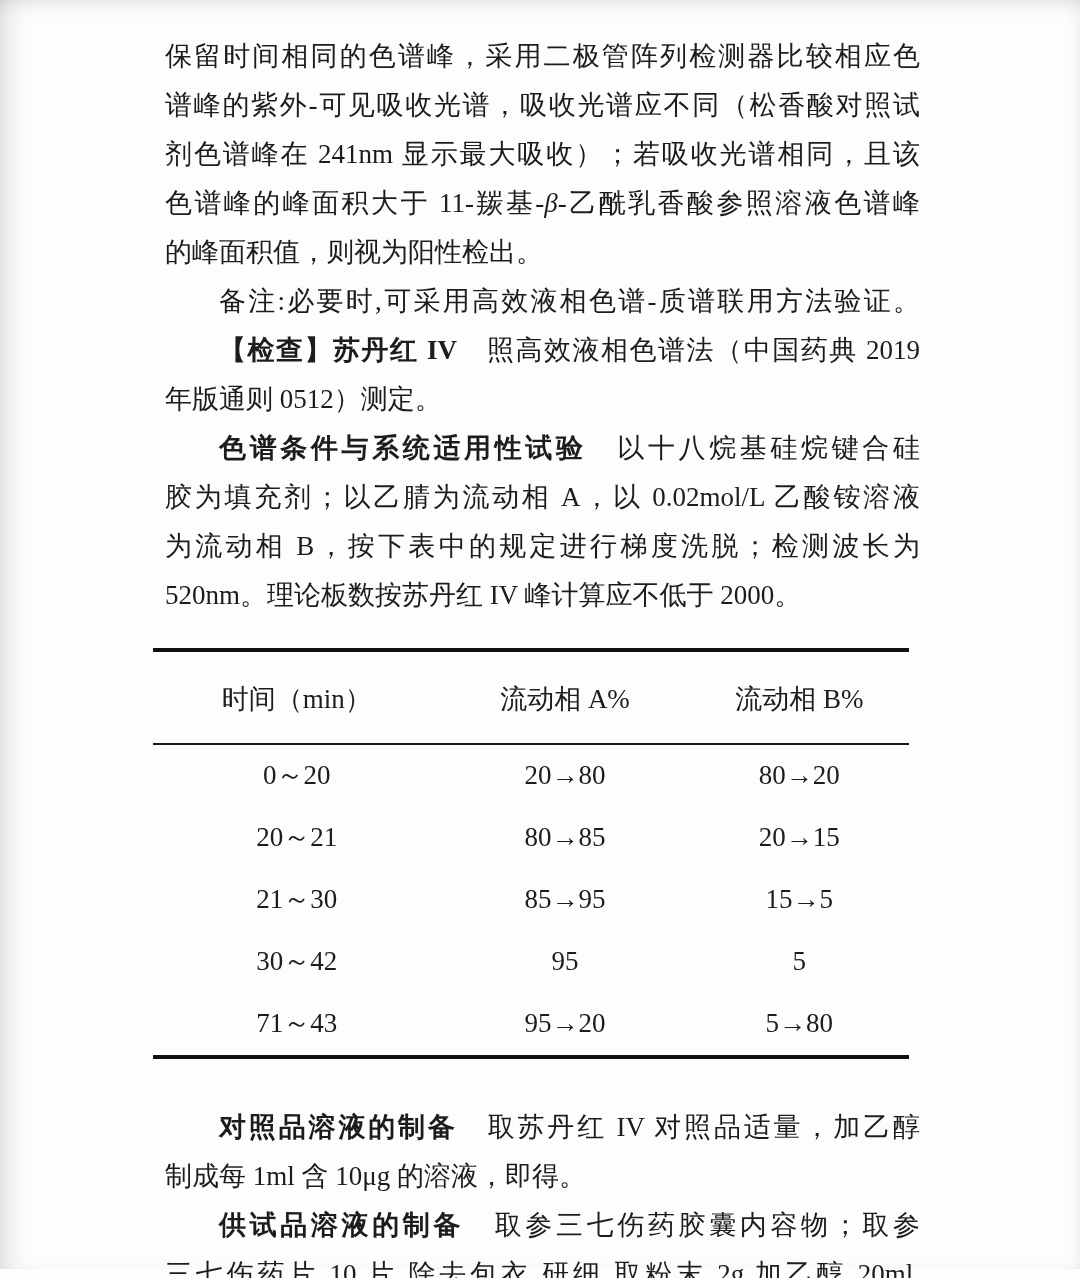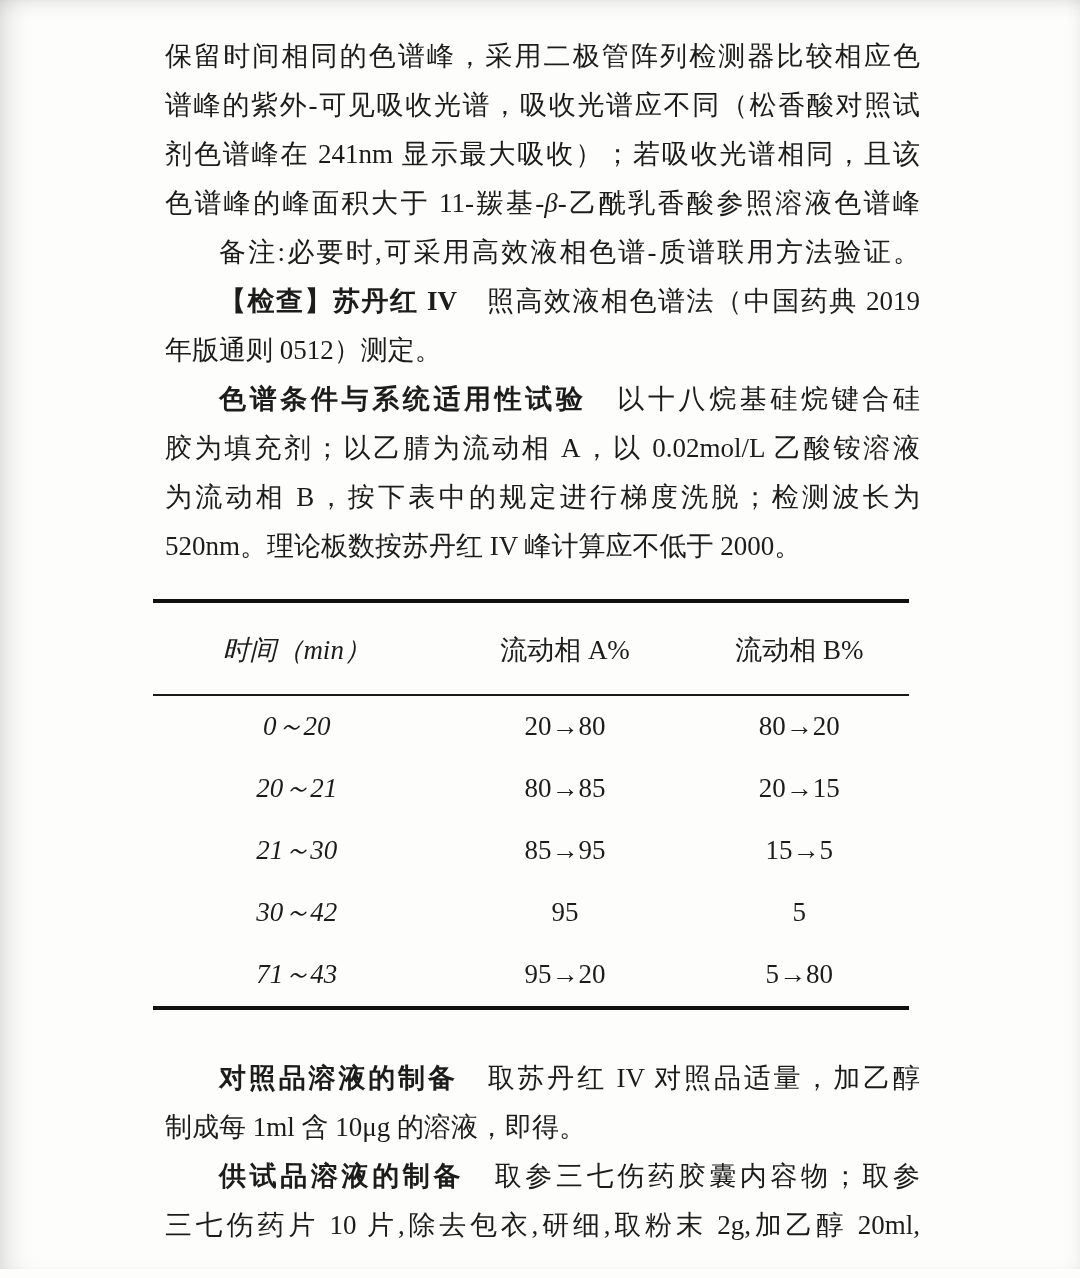--- a/index.html
+++ b/index.html
@@ -46,34 +46,35 @@
   table.gradient th{
     font-weight:normal;
     text-align:center;
     padding:23px 0 19px;
     border-bottom:2px solid #1a1a1a;
   }
   table.gradient td{
     text-align:center;
     padding:6px 0 7px;
   }
-  .col-time{width:38%;font-style:italic;}
+  .col-time{width:38%;}
   .col-a{width:33%;}
   .col-b{width:29%;}
 </style>
 </head>
 <body>
 
 <div class="page">
   <div class="content" id="content">
       <div class="para">
         <div class="line j"><span class="">保留时间相同的色谱峰，采用二极管阵列检测器比较相应色</span></div>
         <div class="line j"><span class="">谱峰的紫外-可见吸收光谱，吸收光谱应不同（松香酸对照试</span></div>
         <div class="line j"><span class="">剂色谱峰在 241nm 显示最大吸收）；若吸收光谱相同，且该</span></div>
         <div class="line j"><span class="">色谱峰的峰面积大于 11-羰基-</span><span class="i">β</span><span class="">-乙酰乳香酸参照溶液色谱峰</span></div>
+        <div class="line e"><span class="">的峰面积值，则视为阳性检出。</span></div>
       </div>
       <div class="para">
         <div class="line j ind"><span class="">备注:必要时,可采用高效液相色谱-质谱联用方法验证。</span></div>
       </div>
       <div class="para">
         <div class="line j ind"><span class="b ">【检查】苏丹红 IV</span><span class="">　照高效液相色谱法（中国药典 2019</span></div>
         <div class="line e"><span class="">年版通则 0512）测定。</span></div>
       </div>
       <div class="para">
         <div class="line j ind"><span class="b ">色谱条件与系统适用性试验</span><span class="">　以十八烷基硅烷键合硅</span></div>

